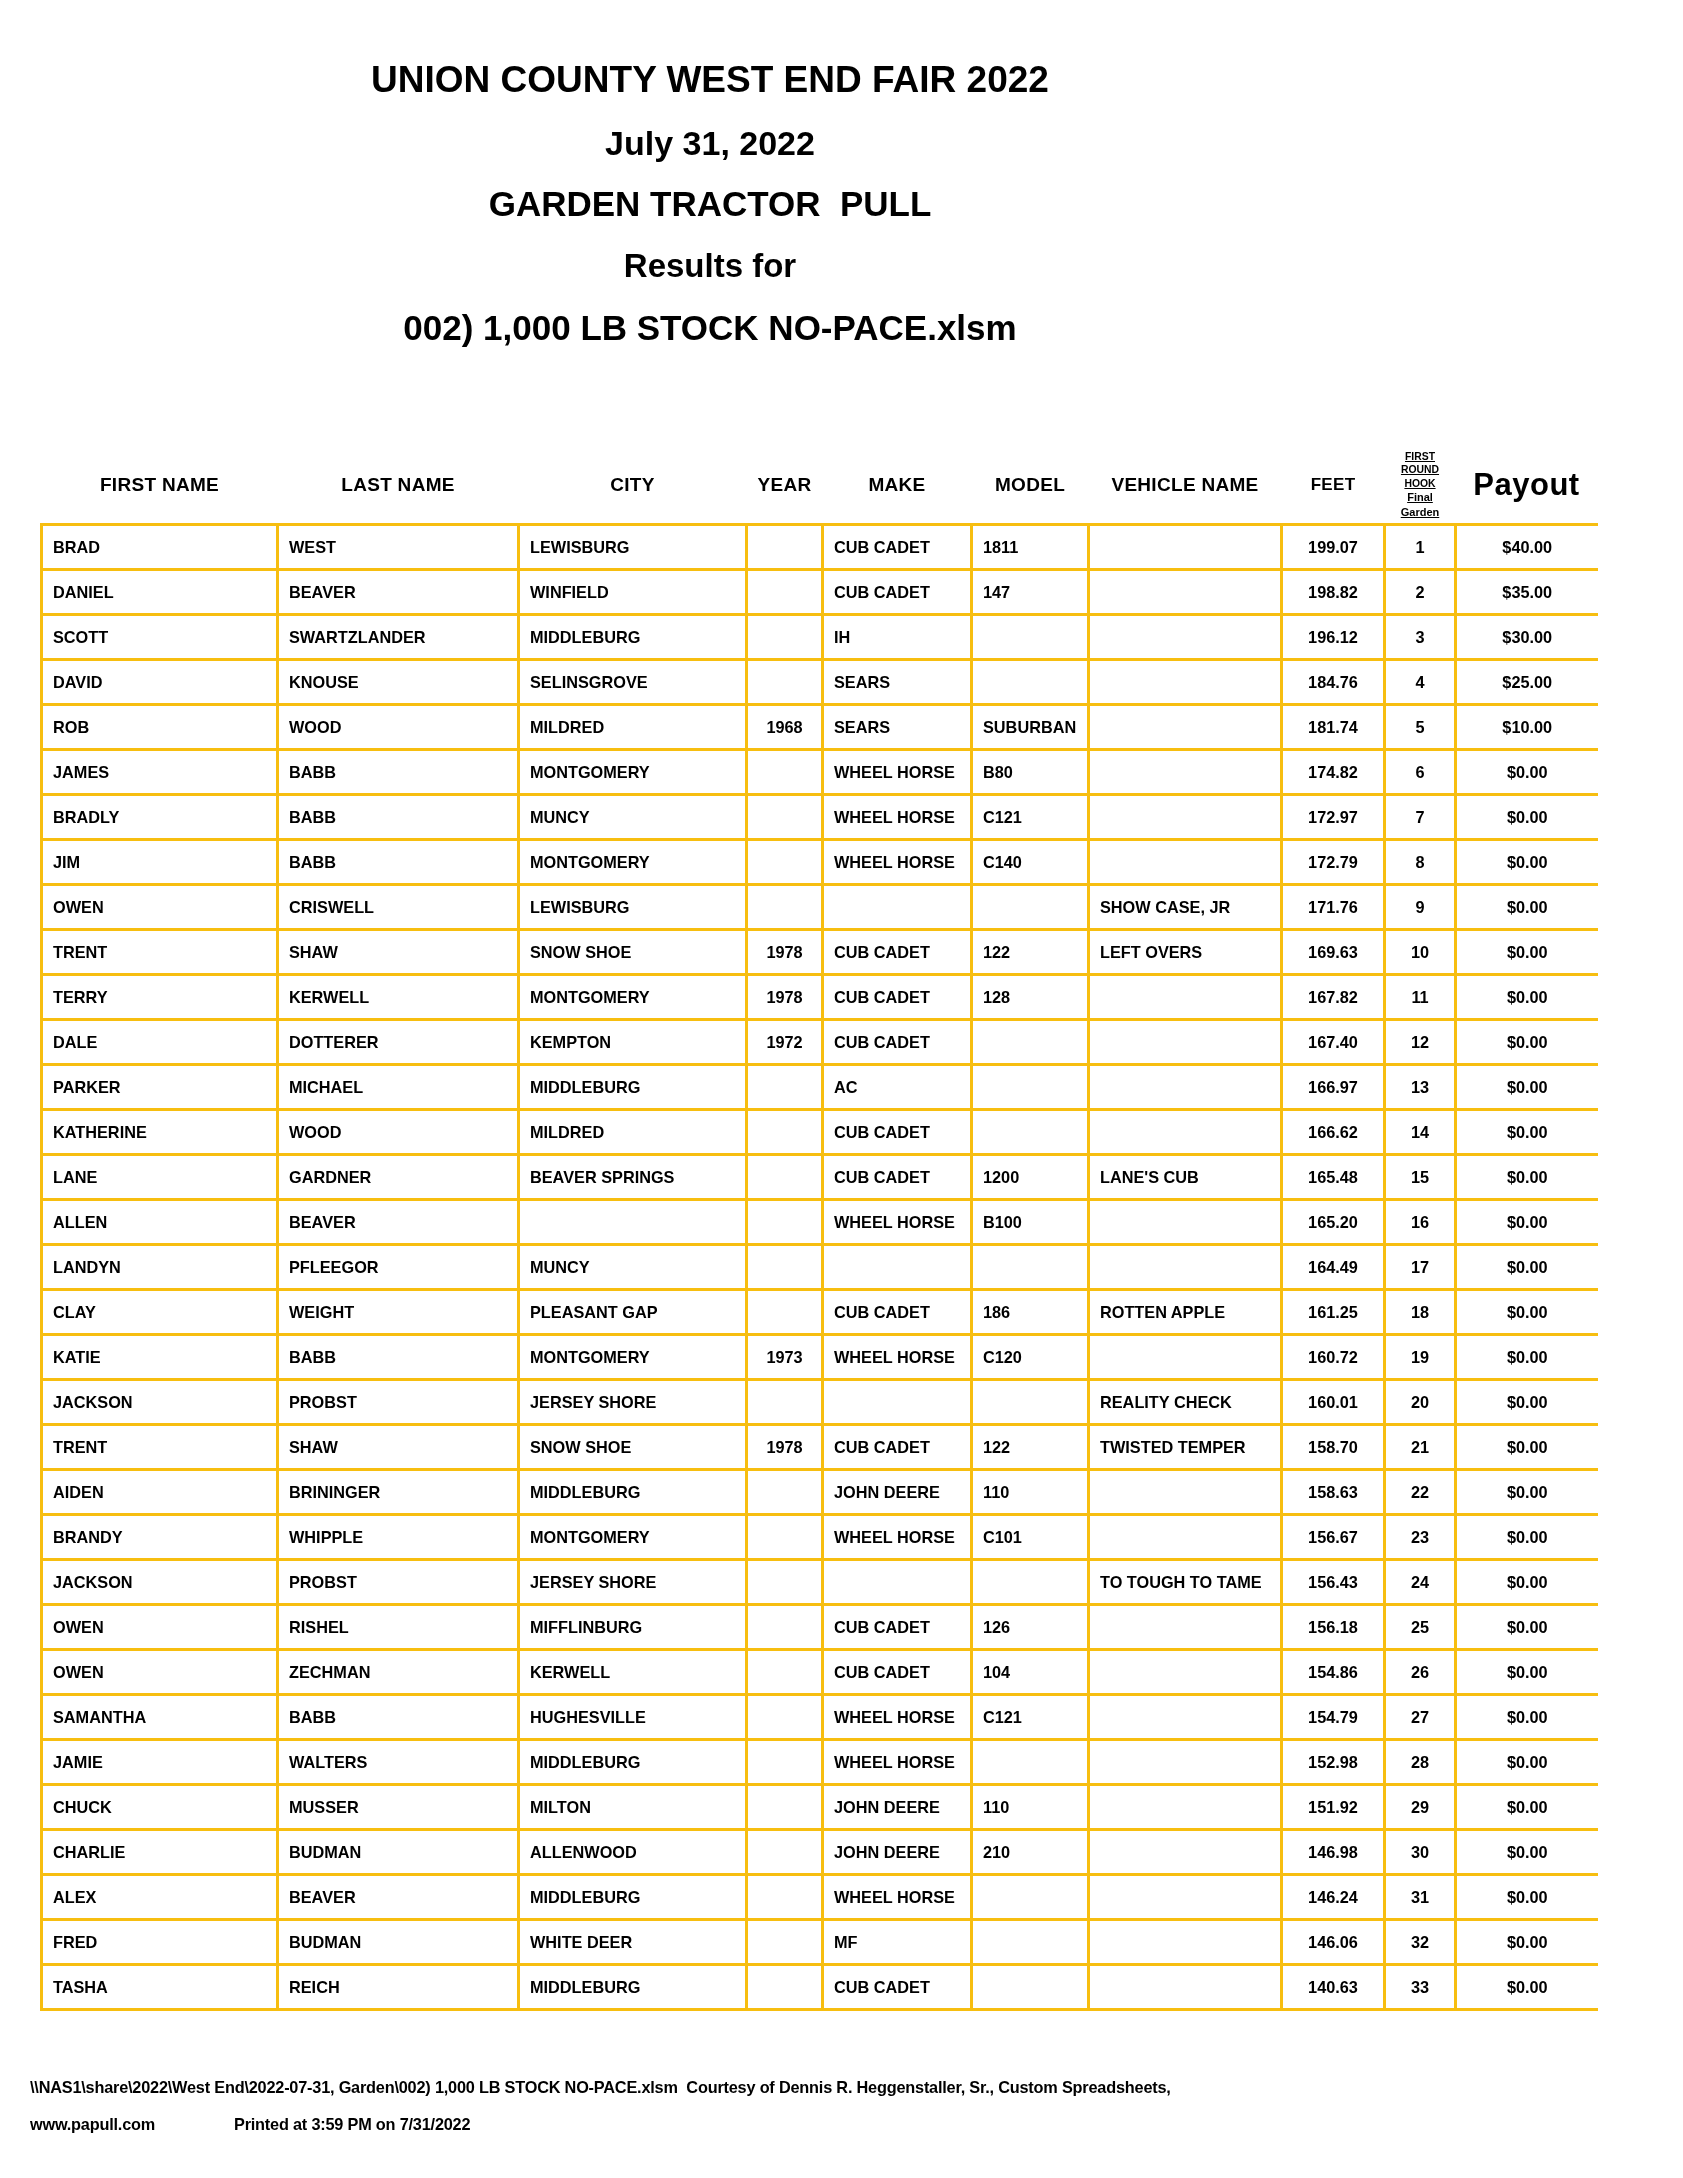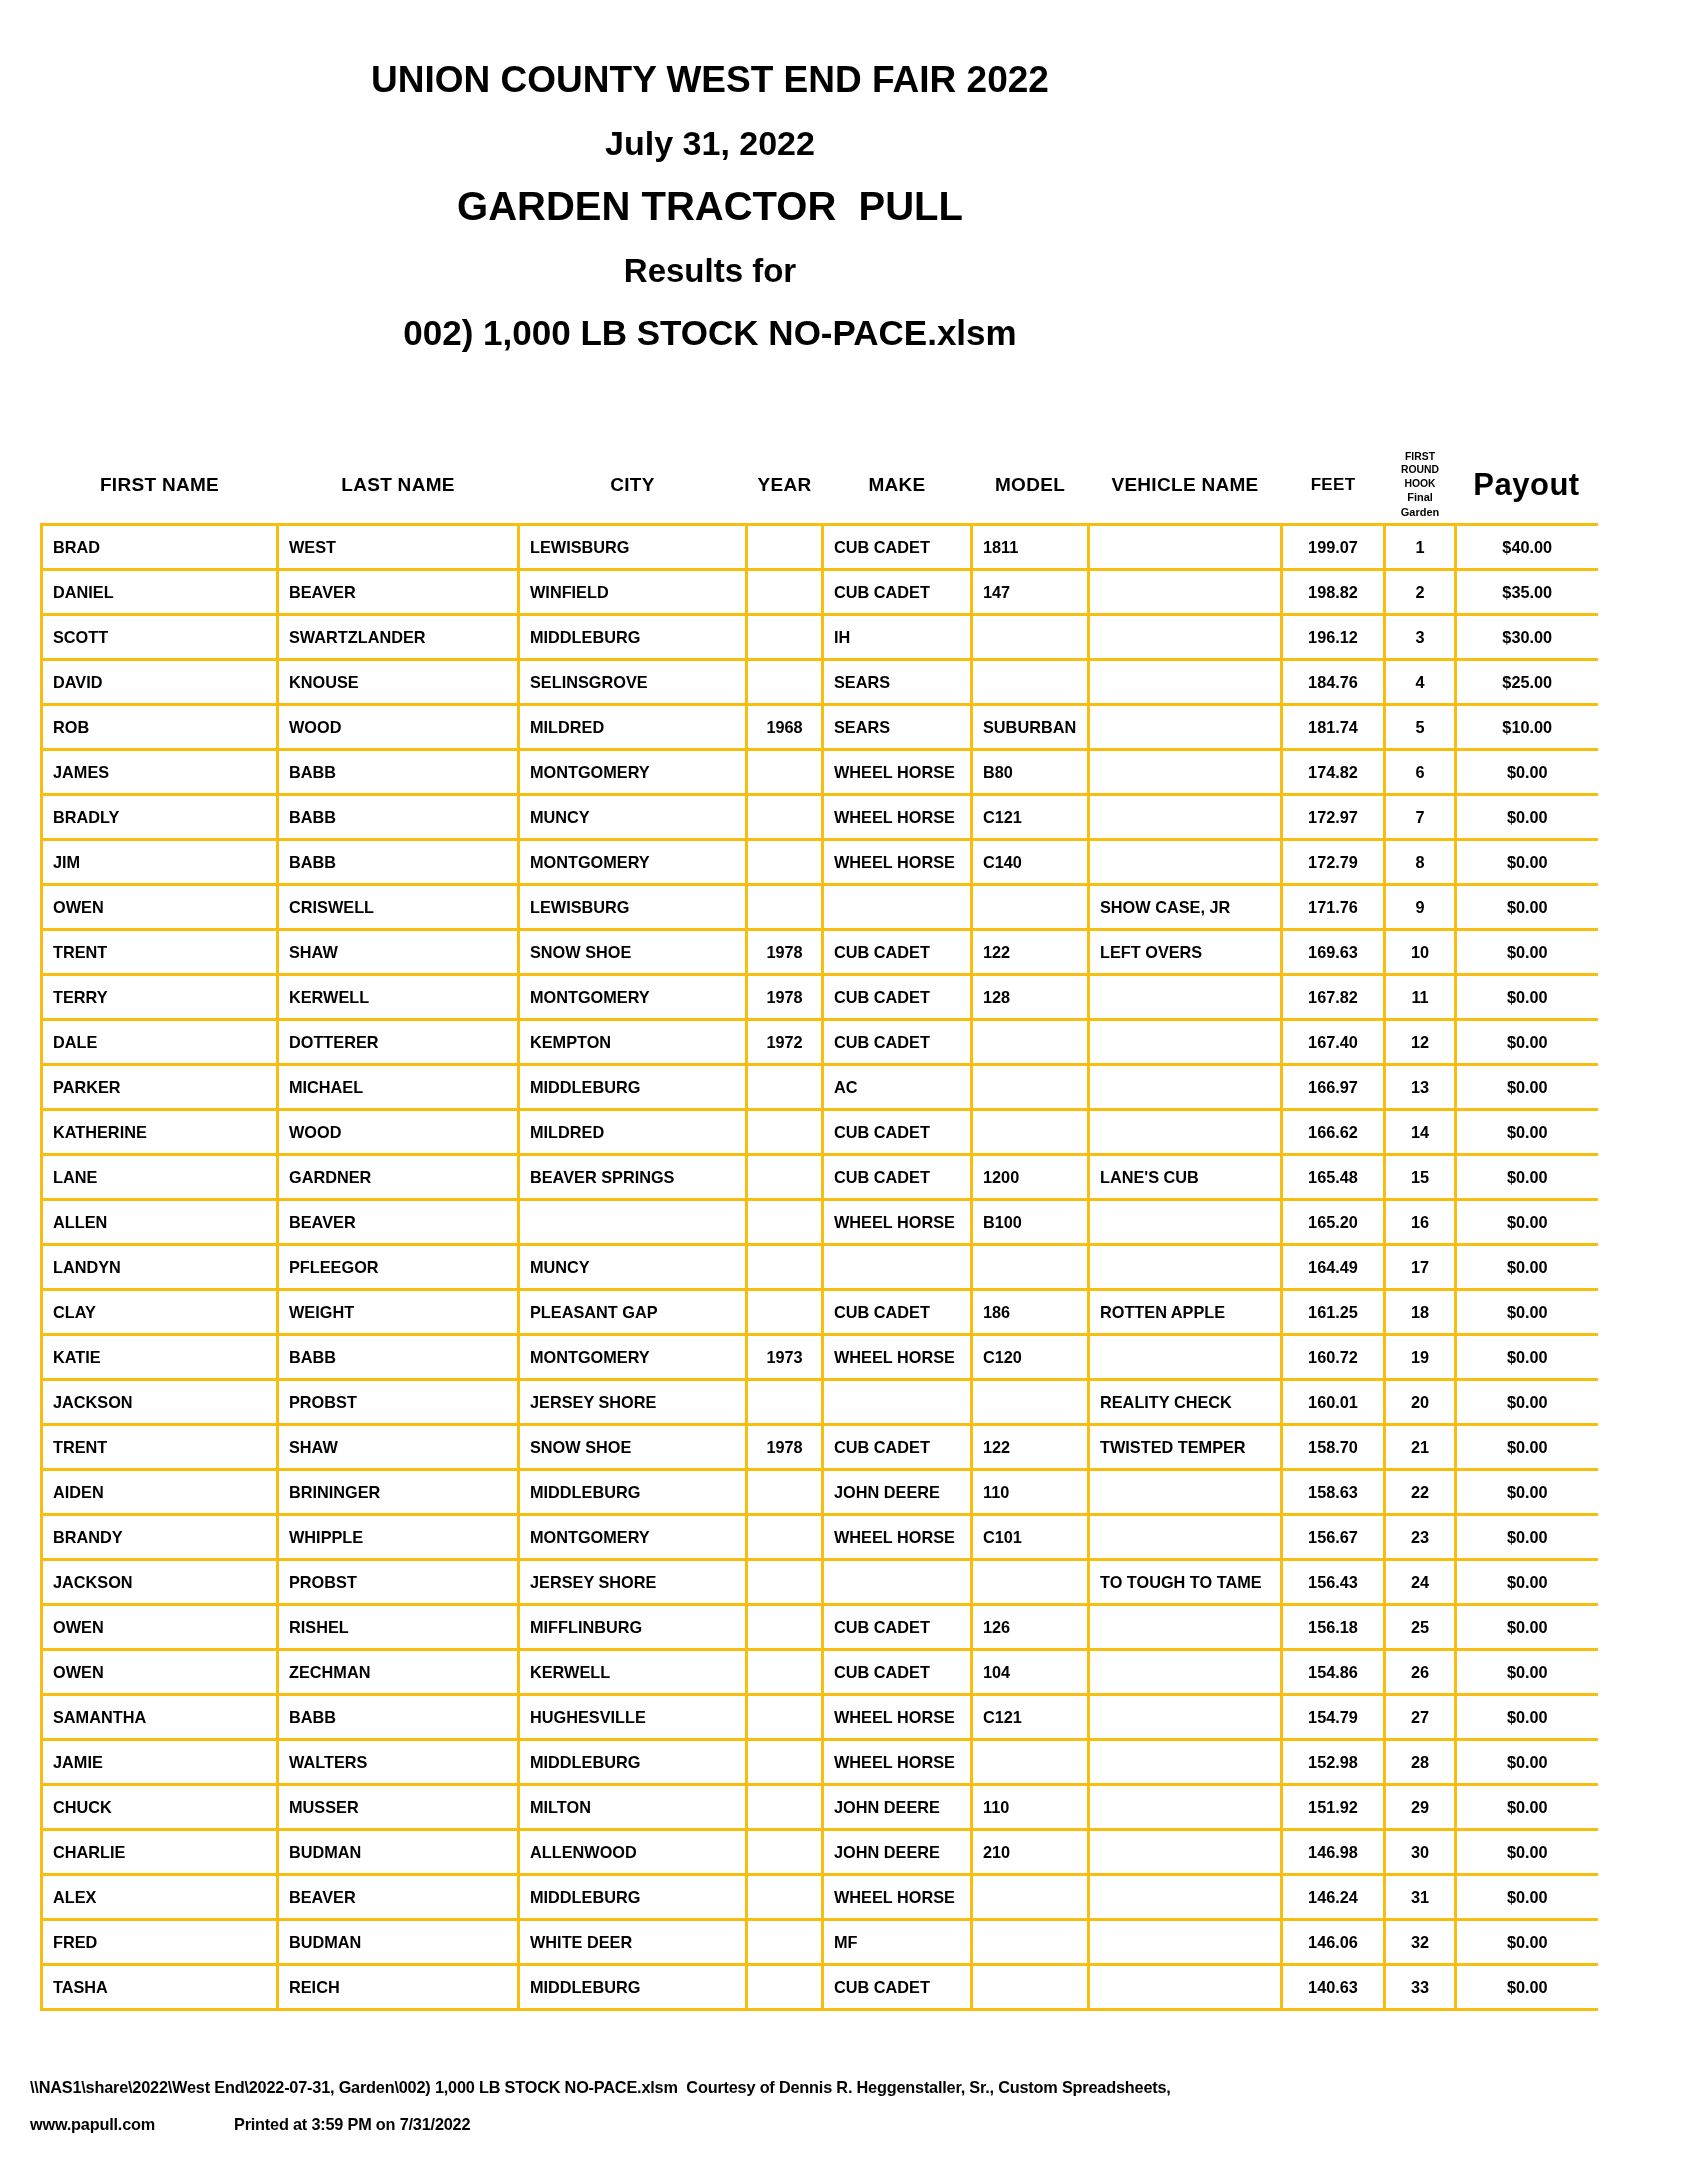--- a/index.html
+++ b/index.html
@@ -19,21 +19,21 @@
   .page{position:absolute;inset:0;}
 
   
   .titles{
     position:absolute;top:59px;left:0;width:1420px;
     text-align:center;font-weight:bold;
   }
   .titles div{white-space:pre-wrap;}
   .t1{font-size:37px;margin-bottom:23px;}
   .t2{font-size:34px;margin-bottom:21px;}
-  .t3{font-size:40px;margin-bottom:23px;}
+  .t3{font-size:35px;margin-bottom:23px;}
   .t4{font-size:33px;margin-bottom:23px;}
   .t5{font-size:35px;}
 
   
   table.results{
     position:absolute;left:40px;top:446px;
     border-collapse:collapse;table-layout:fixed;
     width:1555px;
   }
   col.c-first{width:236px;}
@@ -46,21 +46,21 @@
   col.c-feet{width:103px;}
   col.c-hook{width:71px;}
   col.c-payout{width:142px;}
 
   thead th{
     border:none;height:77px;vertical-align:middle;
     font-weight:bold;font-size:19px;letter-spacing:0.3px;
     text-align:center;padding:0 2px;
   }
   th.h-feet{font-size:17px;}
-  th.h-hook{font-size:10.4px;line-height:1.3;letter-spacing:0;}
+  th.h-hook{font-size:10.4px;line-height:1.3;letter-spacing:0;text-decoration:underline;}
   th.h-hook .fp{font-size:11px;}
   th.h-payout{font-size:31px;letter-spacing:0.5px;}
 
   tbody td{
     border:3px solid var(--grid);
     height:42px;
     font-weight:bold;font-size:16.3px;
     padding:0 6px 0 10px;
     white-space:nowrap;overflow:hidden;
     background:var(--paper);

